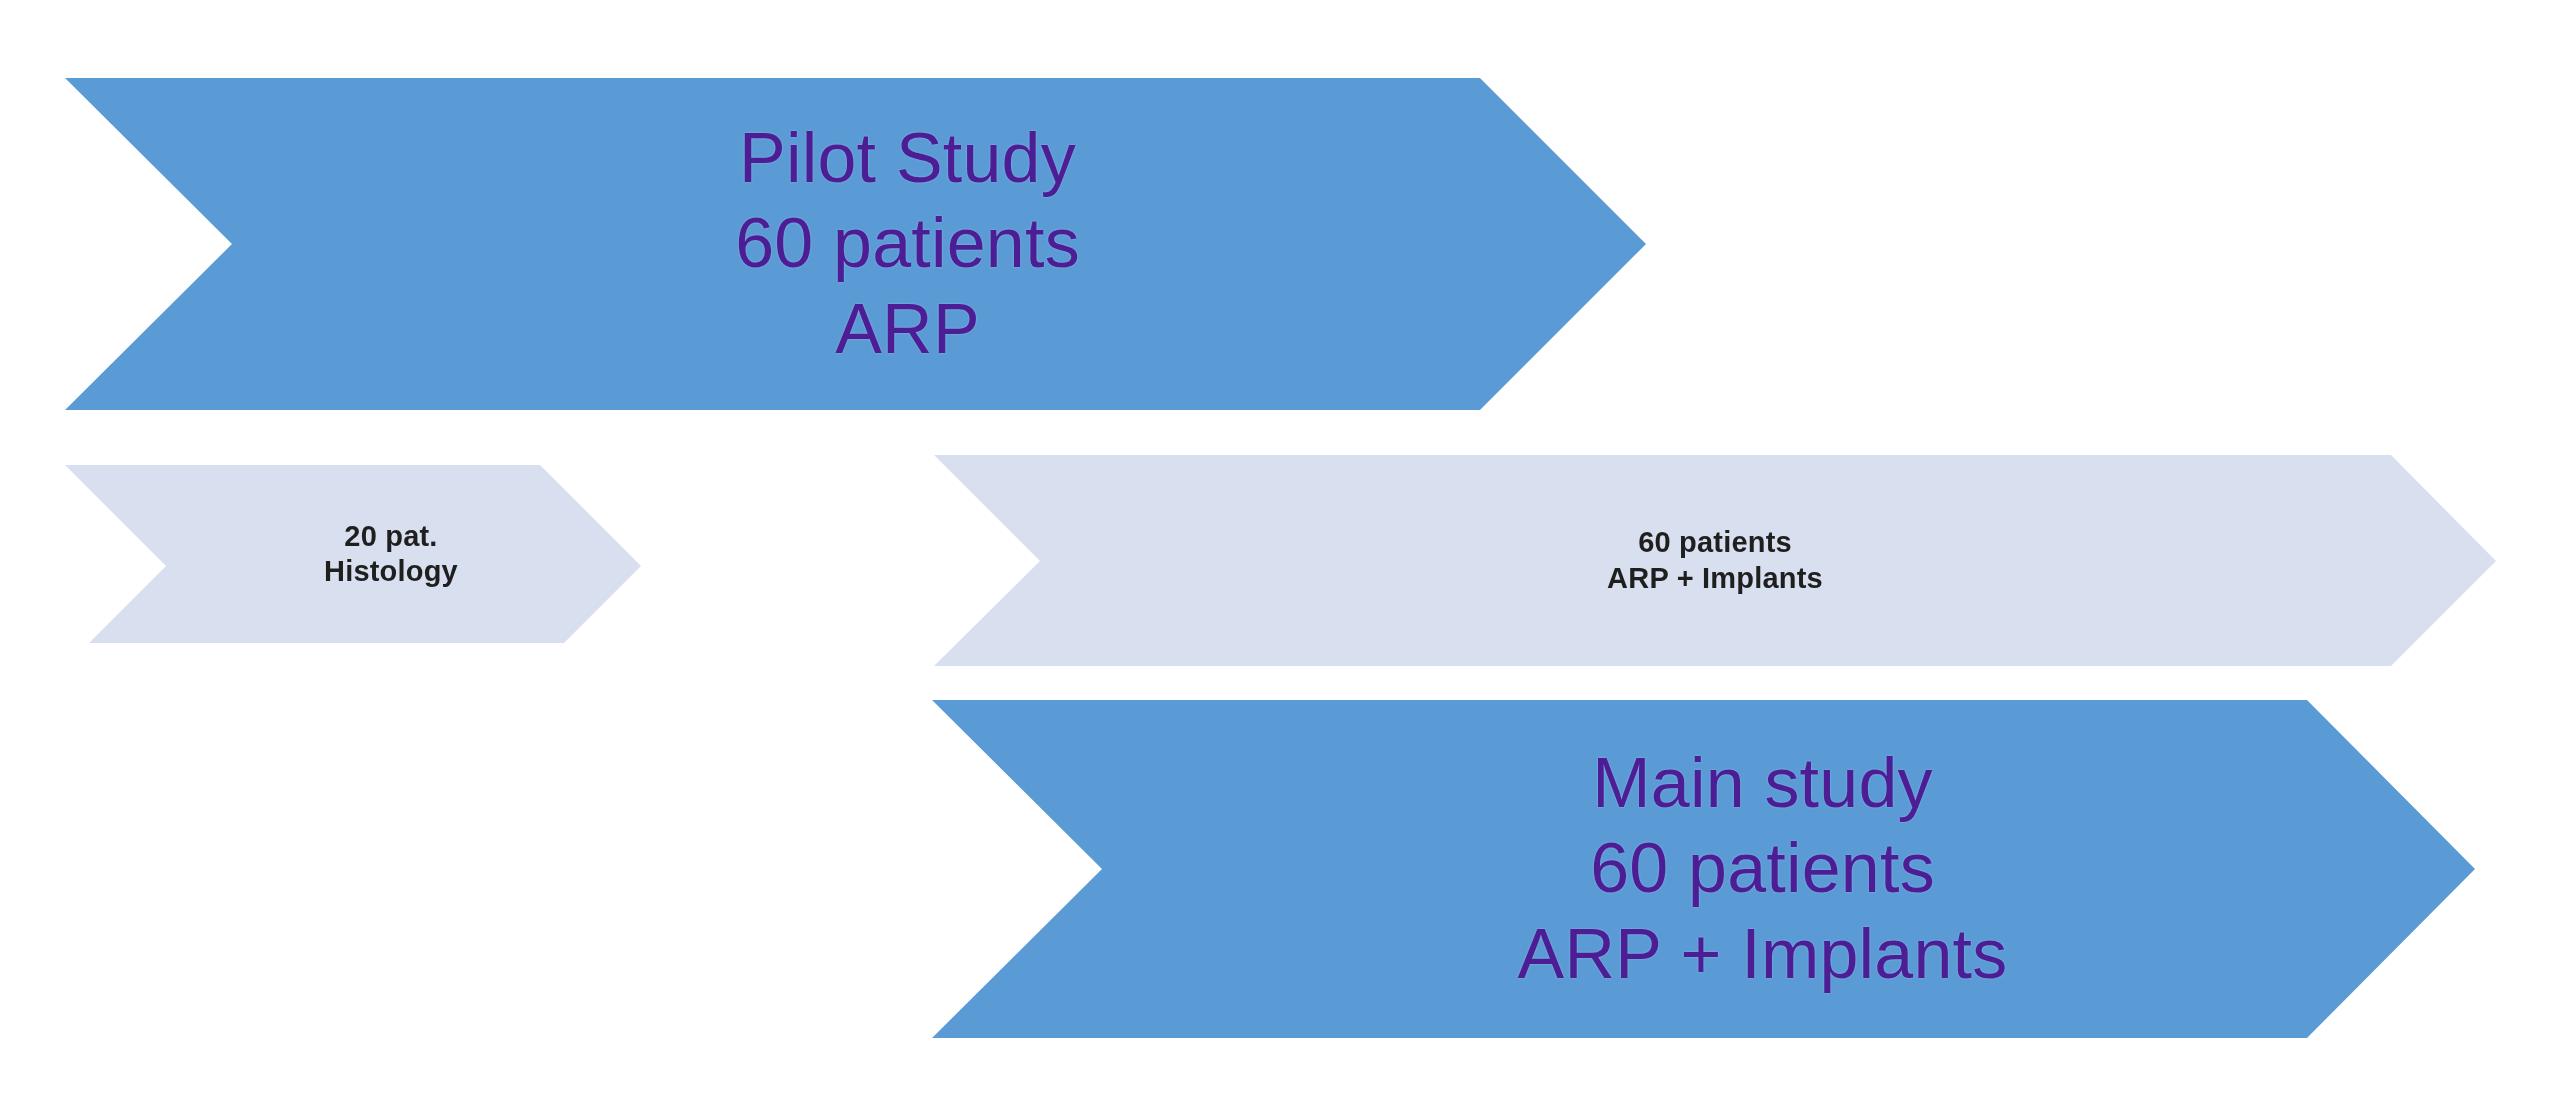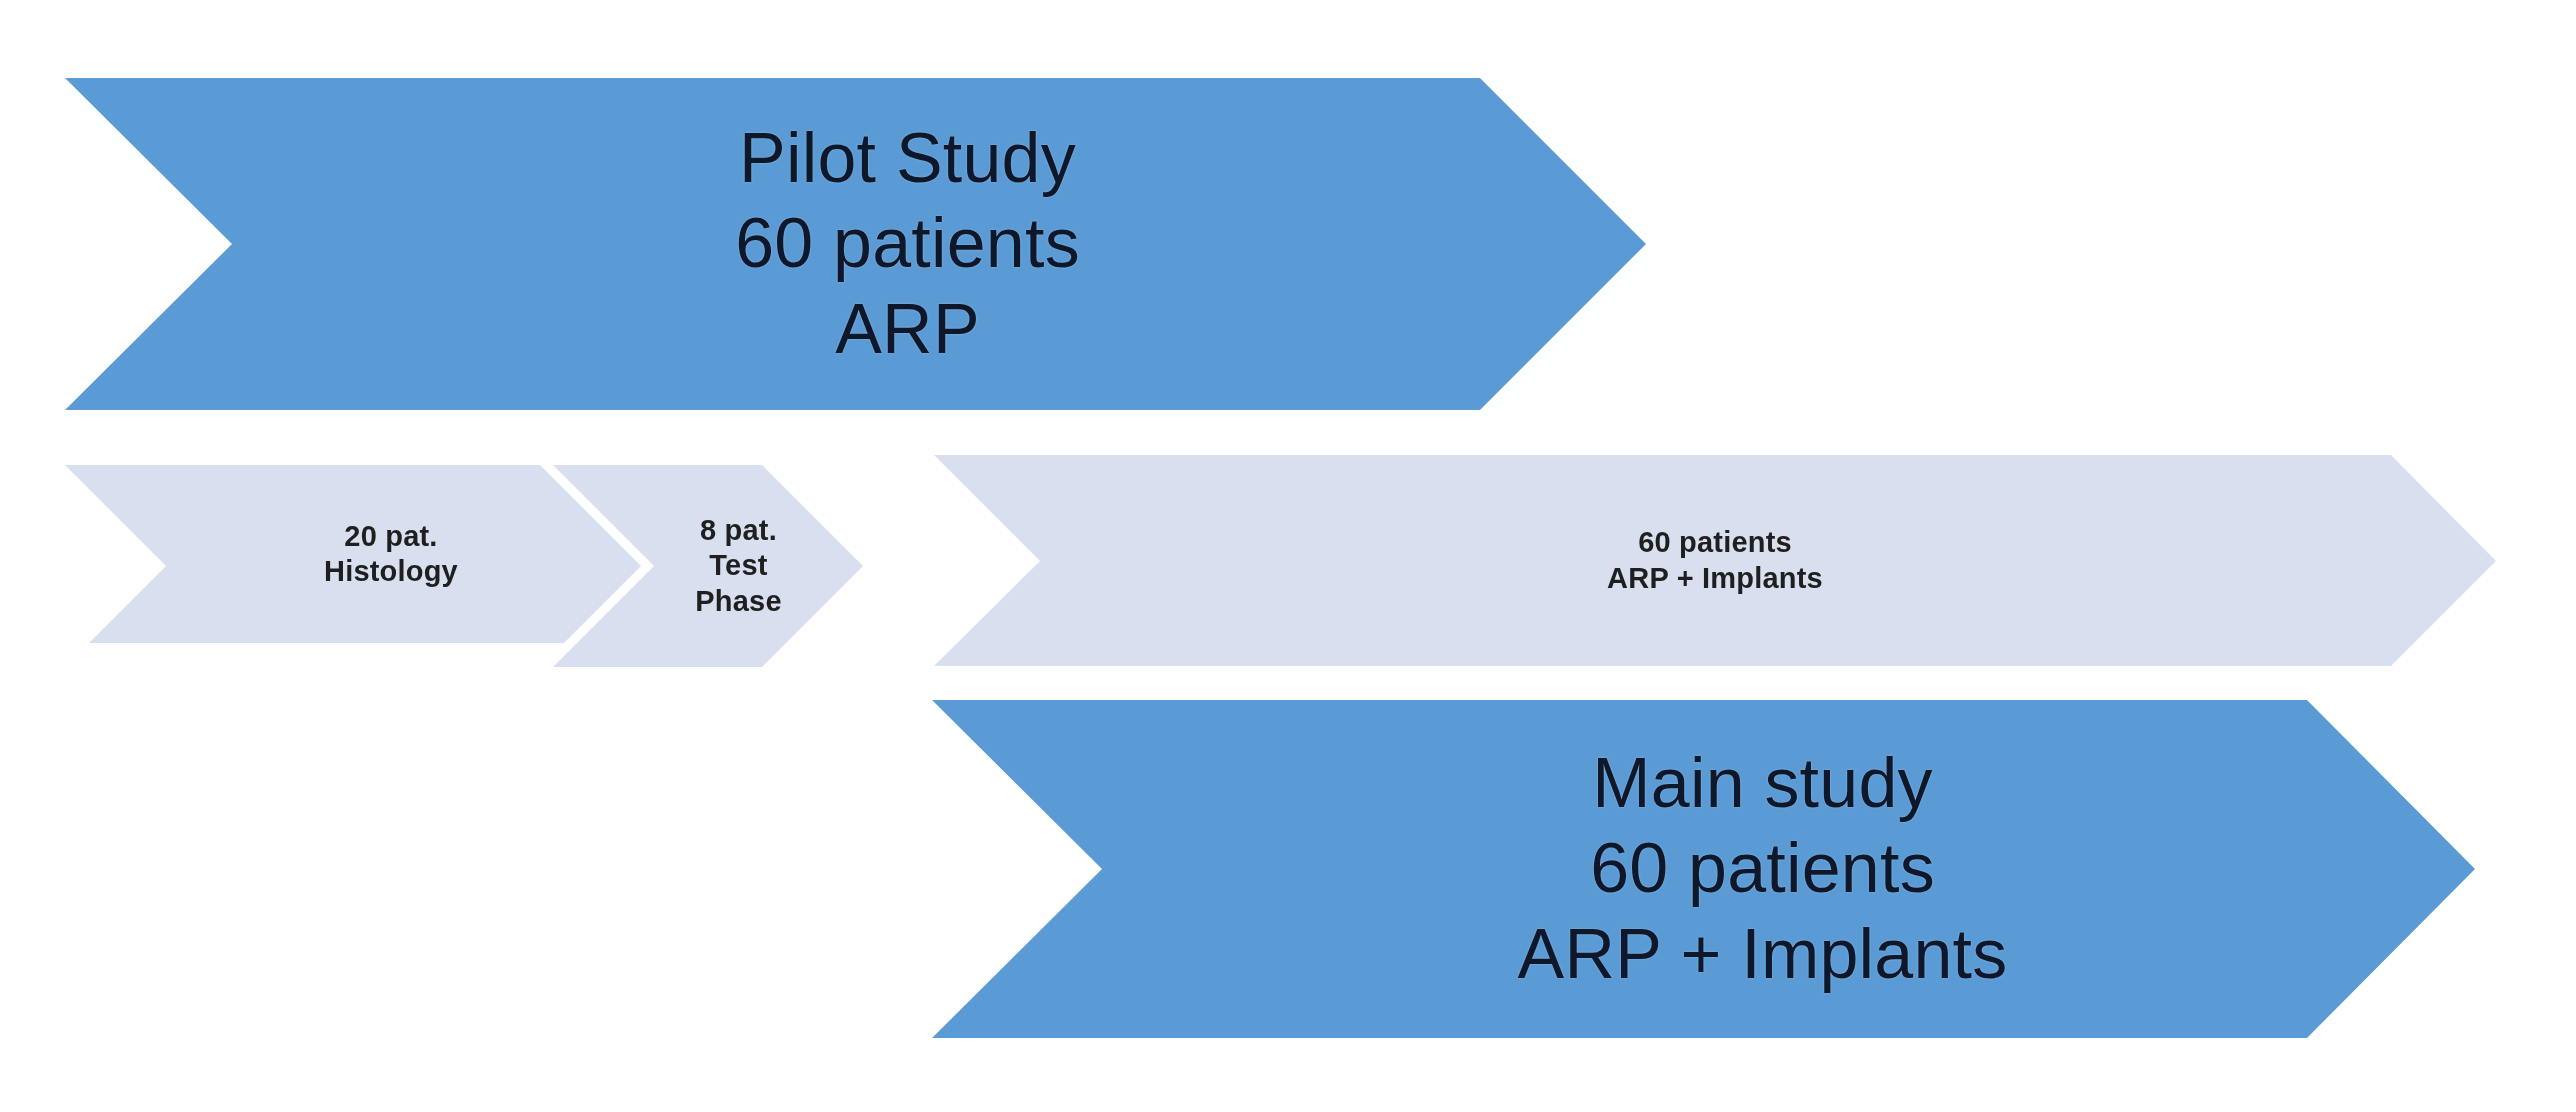--- a/index.html
+++ b/index.html
@@ -32,21 +32,21 @@
   .chev .label {
     position: relative;
     z-index: 2;
     pointer-events: none;
     width: 100%;
   }
 
   
   .arrow-big {
     background: #5B9BD5;
-    color: #0f172a;
+    color: #4c1d95;
     font-size: 70px;
     font-weight: 400;
     letter-spacing: 0.2px;
     text-shadow: 0 0 1.9px rgba(255,255,255,0.35);
   }
 
   
   .chev-light {
     background: #D8DFEF;
     color: #1F1F1F;
@@ -157,25 +157,20 @@
     <span class="label">Pilot Study
 60 patients
 ARP</span>
   </div>
 
   <div class="chev chev-light" id="chev-histology">
     <span class="label">20 pat.
 Histology</span>
   </div>
 
-  <div class="chev chev-light" id="chev-testphase">
-    <span class="label">8 pat.
-Test
-Phase</span>
-  </div>
 
   <div class="chev chev-light" id="chev-arpimplants">
     <span class="label">60 patients
 ARP + Implants</span>
   </div>
 
   <div class="chev arrow-big" id="arrow-main">
     <span class="label">Main study
 60 patients
 ARP + Implants</span>

